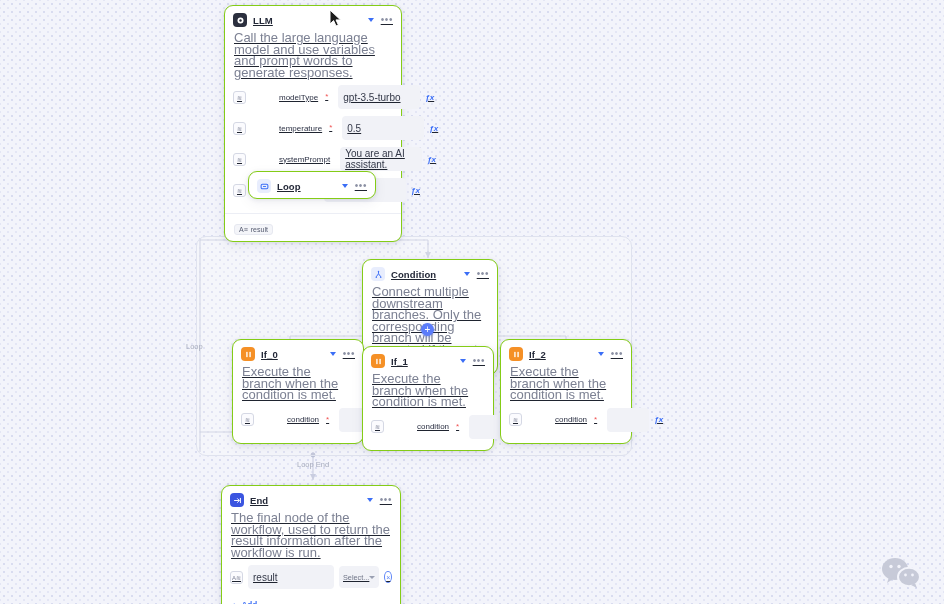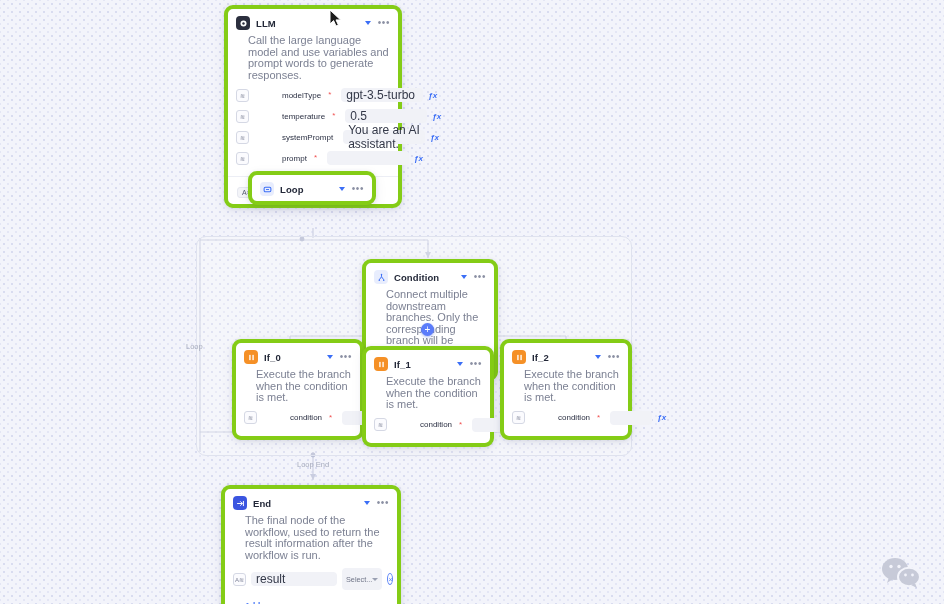--- a/index.html
+++ b/index.html
@@ -11,47 +11,48 @@
       radial-gradient(circle, #d9dcf0 0.8px, transparent 0.9px),
       radial-gradient(circle, #e4e6f5 0.8px, transparent 0.9px);
     background-size:8px 8px, 8px 8px;
     background-position:0 0, 4px 4px;
     color:#1f2430;
   }
   .canvas{position:absolute;inset:0;}
 
   
   .node{
-    position:absolute;background:#ffffff;border:4px solid #84cc16;
+    position:absolute;background:#ffffff;border:1px solid #84cc16;
     border-radius:9px;box-shadow:0 1px 4px rgba(30,40,90,.10),0 4px 14px rgba(30,40,90,.06);
     box-sizing:border-box;
+    text-decoration:underline;
   }
   .node-head{display:flex;align-items:center;gap:6px;padding:7px 8px 5px 8px;}
   .node-ico{width:14px;height:14px;border-radius:4px;display:flex;align-items:center;
     justify-content:center;flex:0 0 auto;}
   .node-ico svg{display:block;}
   .node-title{font-size:9.5px;font-weight:600;color:#232838;letter-spacing:.1px;flex:1 1 auto;
     white-space:nowrap;overflow:hidden;}
   .head-ctrl{display:flex;align-items:center;gap:7px;flex:0 0 auto;}
   .caret{width:0;height:0;border-left:3.5px solid transparent;border-right:3.5px solid transparent;
     border-top:4.5px solid #3b6ef6;}
   .dots{font-size:10px;color:#8b90a3;line-height:6px;letter-spacing:.6px;}
-  .node-desc{font-size:11px;line-height:11.5px;color:#7c8193;padding:0 9px 7px 20px;}
+  .node-desc{font-size:13px;line-height:11.5px;color:#7c8193;padding:0 9px 7px 9px;}
 
   
   .rows{padding:0 8px 4px 8px;}
   .row{display:flex;align-items:center;gap:5px;margin-bottom:7px;}
   .var-chip{width:11px;height:11px;border:1px solid #d5d8e4;border-radius:3px;background:#fbfbfe;
     display:flex;align-items:center;justify-content:center;font-size:6px;color:#7d8296;flex:0 0 auto;}
   .row-label{font-size:8px;color:#2b3043;white-space:nowrap;padding-left:28px;}
   .req{color:#f05252;font-size:8px;line-height:6px;margin-left:2px;}
   .spacer{flex:1 1 auto;}
   .field{
-    background:#f1f2f7;border-radius:4px;height:14px;display:flex;align-items:center;
-    padding:0 5px;font-size:12px;color:#333848;flex:0 0 auto;box-sizing:border-box;
+    background:#f1f2f7;border-radius:4px;height:24px;display:flex;align-items:center;
+    padding:0 5px;font-size:10px;color:#333848;flex:0 0 auto;box-sizing:border-box;
   }
   .fx{font-size:8px;color:#3b6ef6;font-style:italic;font-weight:700;flex:0 0 auto;width:9px;text-align:center;}
 
   .node-foot{border-top:1px solid #eceef5;padding:4px 9px 5px 9px;}
   .out-chip{display:inline-flex;align-items:center;gap:3px;background:#f4f5f9;border:1px solid #e6e8f0;
     border-radius:3px;padding:1px 4px;font-size:7px;color:#545a6e;}
 
   
   .sel{background:#f1f2f7;border-radius:4px;height:22px;width:44px;display:flex;align-items:center;
     justify-content:space-between;padding:0 4px;font-size:7.3px;color:#6f7487;box-sizing:border-box;}

